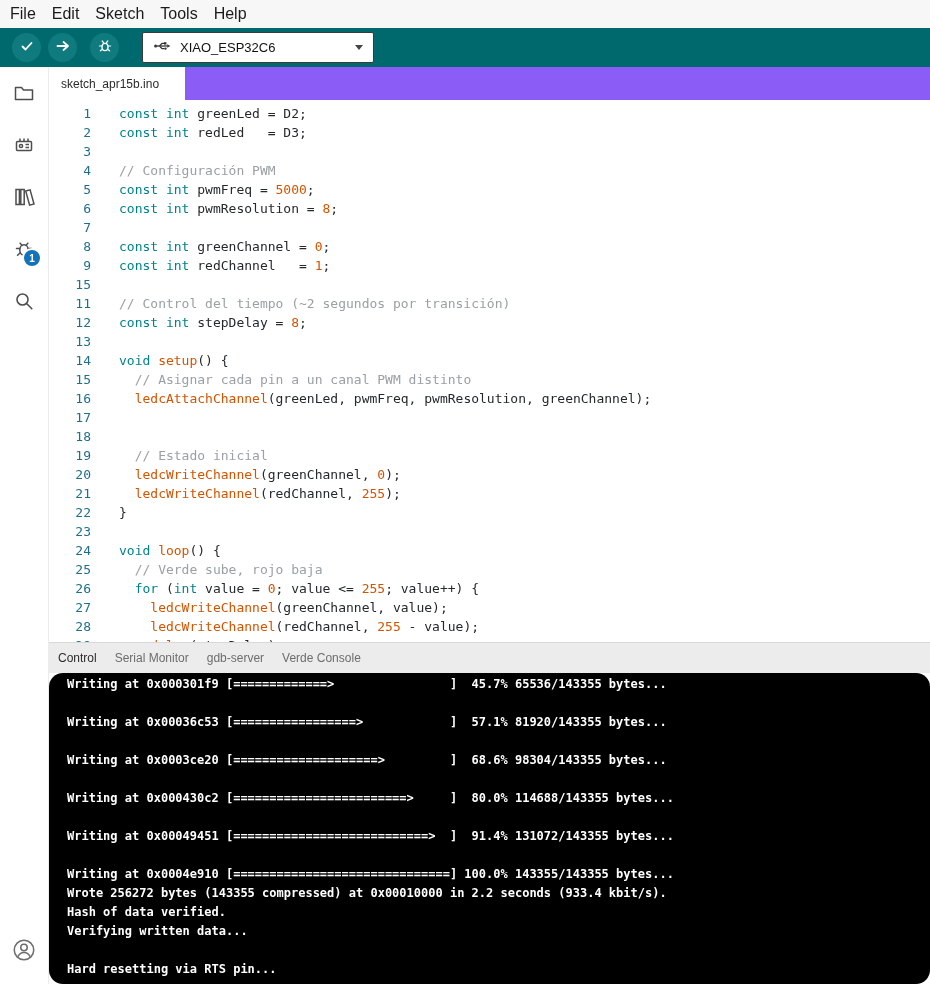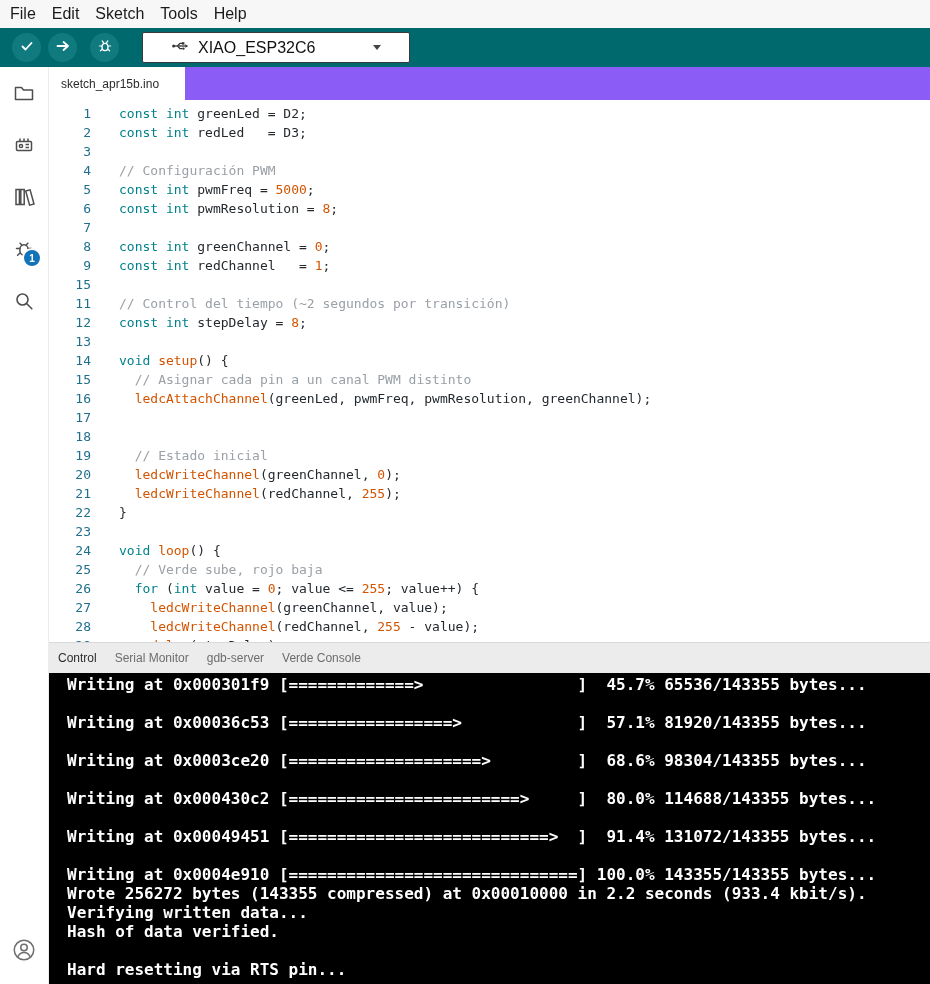--- a/index.html
+++ b/index.html
@@ -22,21 +22,21 @@
   .tool-btn{
     width:29px;height:29px;border-radius:50%;
     background:var(--toolbar-button,#0f7b7f);
     display:flex;align-items:center;justify-content:center;
     margin-right:7px;flex:none;
   }
   .tool-btn.debug{margin-left:6px;}
   .board-select{
     height:29px;min-width:210px;background:#ffffff;border:1px solid #3a3a3a;
     border-radius:2px;margin-left:16px;display:flex;align-items:center;
-    padding:0 28px;gap:9px;font-size:16px;color:#111;width:210px;
+    padding:0 10px;gap:9px;font-size:13px;color:#111;width:210px;
   }
   .board-caret{
     width:0;height:0;margin-left:auto;
     border-left:4px solid transparent;border-right:4px solid transparent;
     border-top:5px solid #444;
   }
   
   .app-body{display:flex;height:917px;}
   .sidebar{
     width:48px;flex:none;background:#ffffff;border-right:1px solid #ececec;
@@ -80,22 +80,22 @@
   .tok-pl{color:var(--syntax-plain,#24292e);}
   
   .panel-tabs{
     height:30px;flex:none;background:#ececec;border-top:1px solid #d9d9d9;
     display:flex;align-items:center;font-size:12px;color:#6d6d6d;
   }
   .panel-tab{padding:0 9px;cursor:default;}
   .panel-tab.active{color:#2d2d2d;}
   .console{
     flex:1;background:var(--console-bg,#000000);color:var(--console-fg,#ffffff);
-    font-family:"DejaVu Sans Mono", monospace;font-size:16px;font-weight:bold;
-    padding:2px 0 0 18px;overflow:hidden;
+    font-family:"DejaVu Sans Mono", monospace;font-size:12px;font-weight:bold;
+    padding:2px 0 0 18px;overflow:hidden;border-radius:14px;
   }
   .console-line{height:19px;line-height:19px;white-space:pre;}
 </style>
 </head>
 <body>
 
 <div class="menubar">
     <span class="menu-item">File</span>
     <span class="menu-item">Edit</span>
     <span class="menu-item">Sketch</span>
@@ -255,20 +255,20 @@
         <div class="console-line">Writing at 0x00036c53 [=================&gt;            ]  57.1% 81920/143355 bytes...</div>
         <div class="console-line"> </div>
         <div class="console-line">Writing at 0x0003ce20 [====================&gt;         ]  68.6% 98304/143355 bytes...</div>
         <div class="console-line"> </div>
         <div class="console-line">Writing at 0x000430c2 [========================&gt;     ]  80.0% 114688/143355 bytes...</div>
         <div class="console-line"> </div>
         <div class="console-line">Writing at 0x00049451 [===========================&gt;  ]  91.4% 131072/143355 bytes...</div>
         <div class="console-line"> </div>
         <div class="console-line">Writing at 0x0004e910 [==============================] 100.0% 143355/143355 bytes...</div>
         <div class="console-line">Wrote 256272 bytes (143355 compressed) at 0x00010000 in 2.2 seconds (933.4 kbit/s).</div>
+        <div class="console-line">Hash of data verified.</div>
         <div class="console-line">Verifying written data...</div>
-        <div class="console-line">Hash of data verified.</div>
         <div class="console-line"> </div>
         <div class="console-line">Hard resetting via RTS pin...</div>
       </div>
 
   </div>
 </div>
 
 </body></html>

